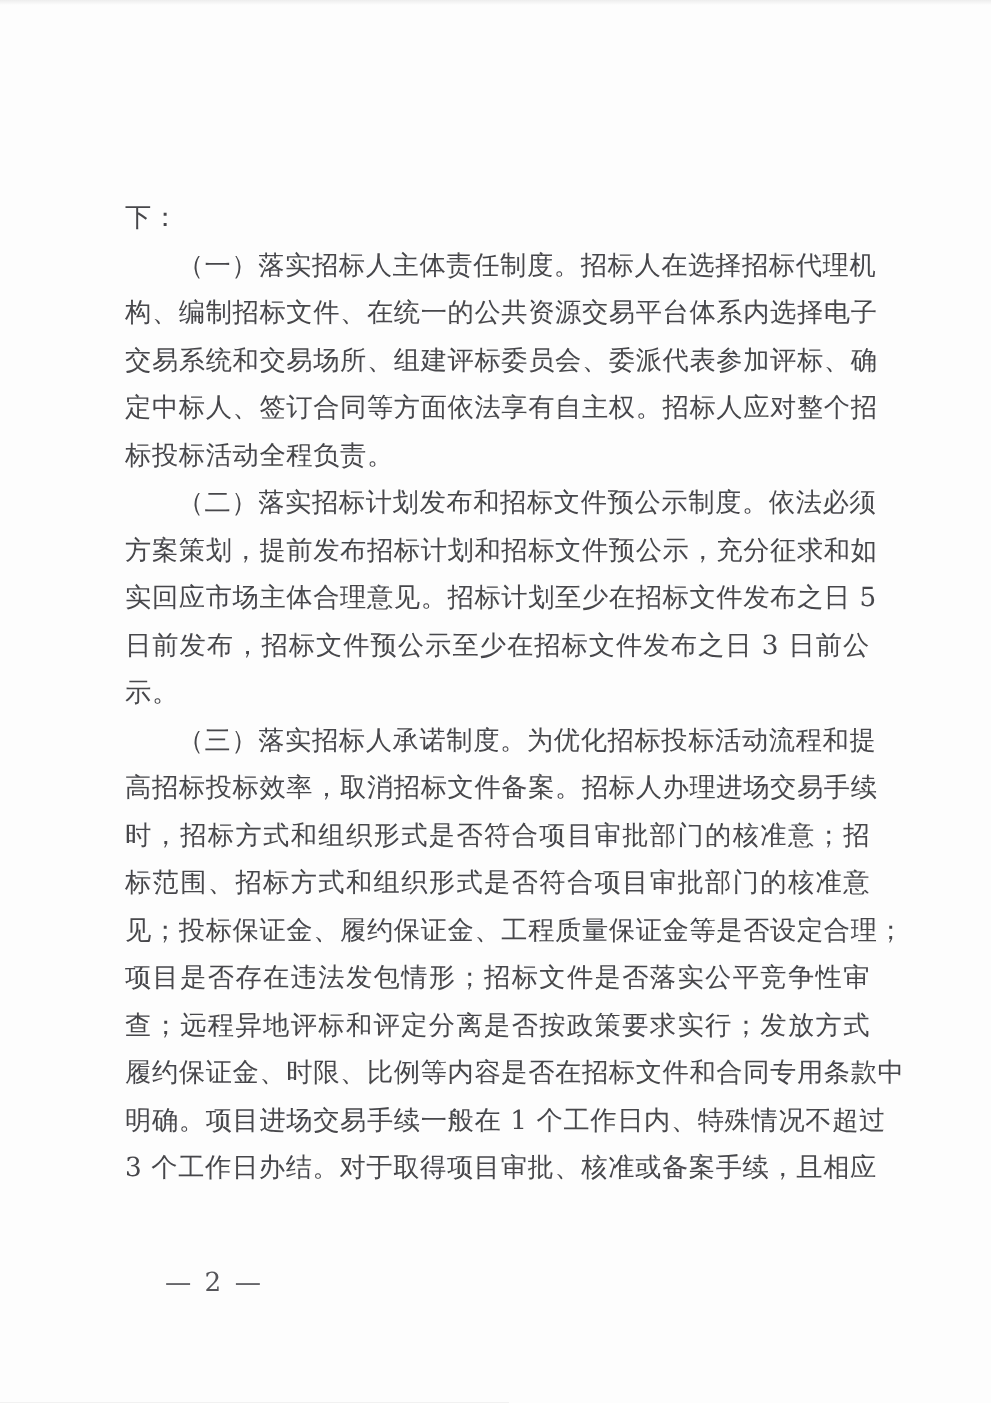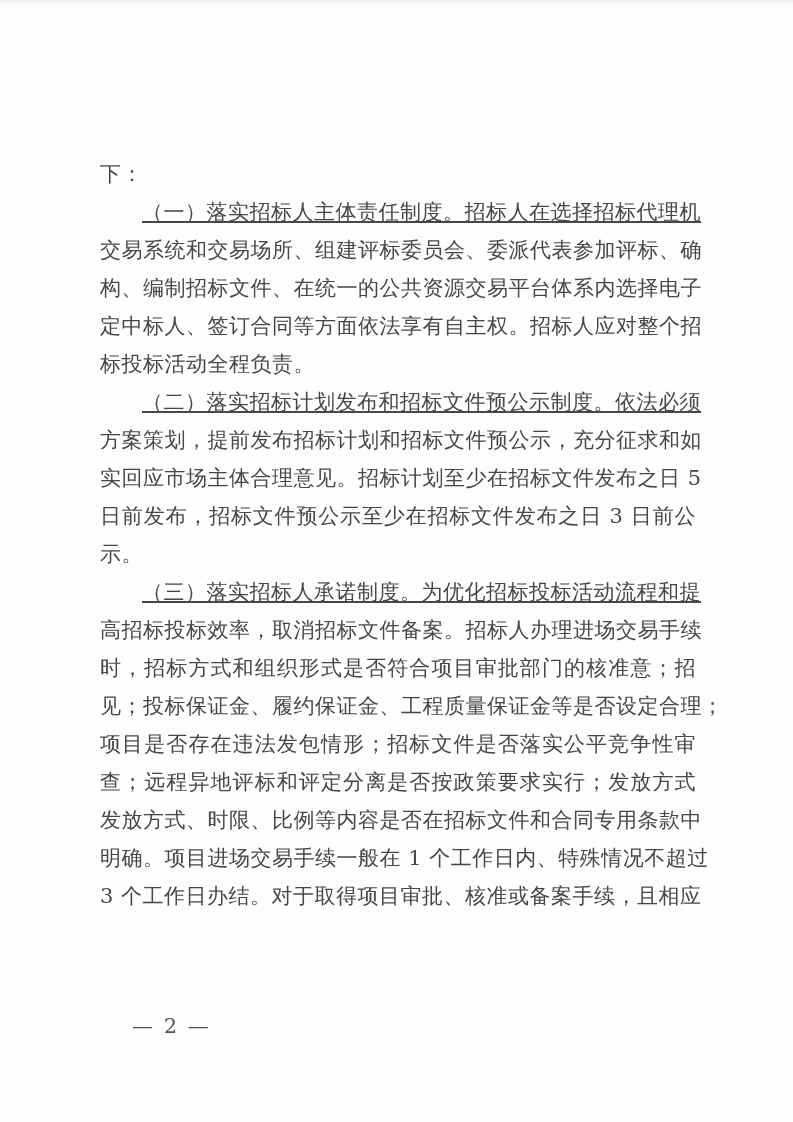--- a/index.html
+++ b/index.html
@@ -34,21 +34,20 @@
   }
   .line {
     height: 38px;
     white-space: nowrap;
     text-align: justify;
     text-align-last: justify;
     overflow: visible;
   }
   .line.first {
     text-indent: 2em;
-    text-decoration: underline;
   }
   .line.last {
     text-align: right;
     text-align-last: left;
   }
   .line.plain {
     text-align: left;
     text-align-last: left;
   }
   .page-footer {
@@ -66,42 +65,43 @@
 
 <div class="page">
   <div class="scan-edge"></div>
 
   <div class="text-block">
 
     <div class="line plain">下：</div>
 
     <div>
       <div class="line first">（一）落实招标人主体责任制度。招标人在选择招标代理机</div>
+      <div class="line">构、编制招标文件、在统一的公共资源交易平台体系内选择电子</div>
       <div class="line">交易系统和交易场所、组建评标委员会、委派代表参加评标、确</div>
-      <div class="line">构、编制招标文件、在统一的公共资源交易平台体系内选择电子</div>
       <div class="line">定中标人、签订合同等方面依法享有自主权。招标人应对整个招</div>
       <div class="line last">标投标活动全程负责。</div>
     </div>
 
     <div>
       <div class="line first">（二）落实招标计划发布和招标文件预公示制度。依法必须</div>
       <div class="line">方案策划，提前发布招标计划和招标文件预公示，充分征求和如</div>
       <div class="line">实回应市场主体合理意见。招标计划至少在招标文件发布之日 5</div>
       <div class="line">日前发布，招标文件预公示至少在招标文件发布之日 3 日前公</div>
       <div class="line last">示。</div>
     </div>
 
     <div>
       <div class="line first">（三）落实招标人承诺制度。为优化招标投标活动流程和提</div>
       <div class="line">高招标投标效率，取消招标文件备案。招标人办理进场交易手续</div>
       <div class="line">时，招标方式和组织形式是否符合项目审批部门的核准意；招</div>
+      <div class="line">标范围、招标方式和组织形式是否符合项目审批部门的核准意</div>
       <div class="line">见；投标保证金、履约保证金、工程质量保证金等是否设定合理；</div>
       <div class="line">项目是否存在违法发包情形；招标文件是否落实公平竞争性审</div>
       <div class="line">查；远程异地评标和评定分离是否按政策要求实行；发放方式</div>
-      <div class="line">发放方式、时限、比例等内容是否在招标文件和合同专用条款中</div>
+      <div class="line">履约保证金、时限、比例等内容是否在招标文件和合同专用条款中</div>
       <div class="line">明确。项目进场交易手续一般在 1 个工作日内、特殊情况不超过</div>
       <div class="line last">3 个工作日办结。对于取得项目审批、核准或备案手续，且相应</div>
     </div>
 
   </div>
 
   <div class="page-footer">— 2 —</div>
 </div>
 
 </body></html>

